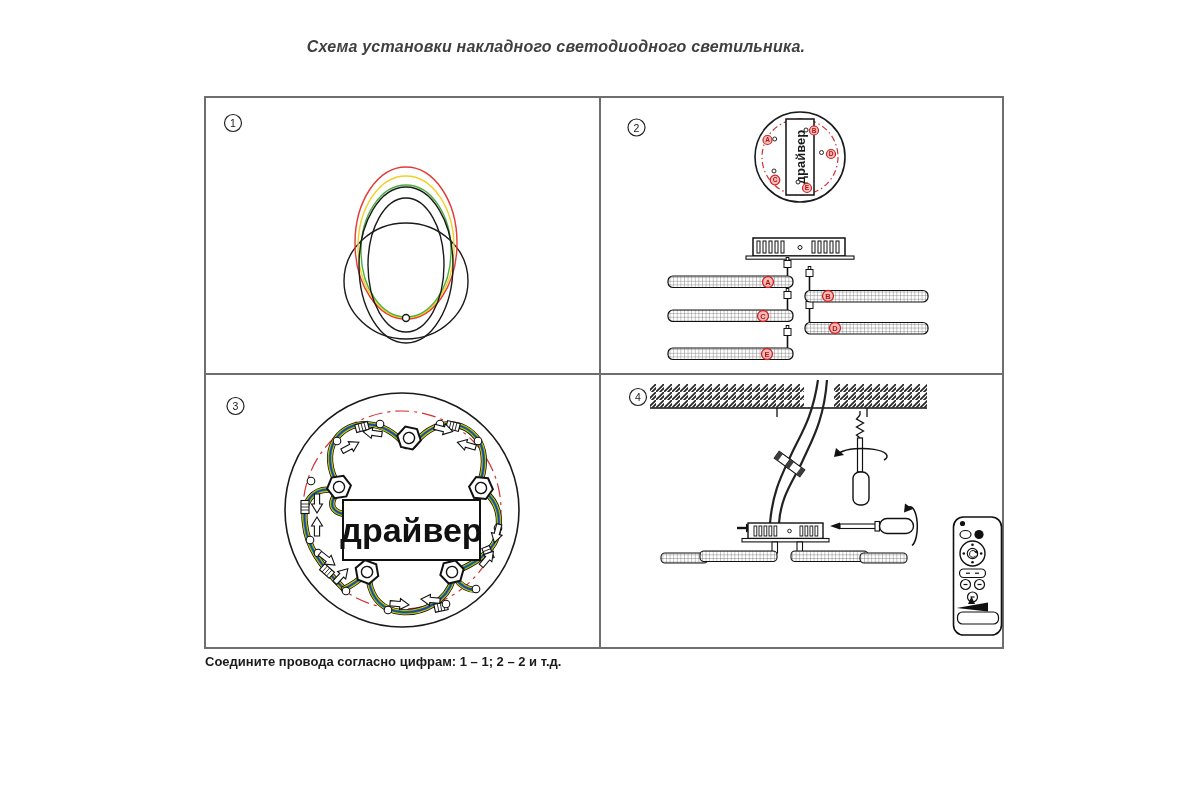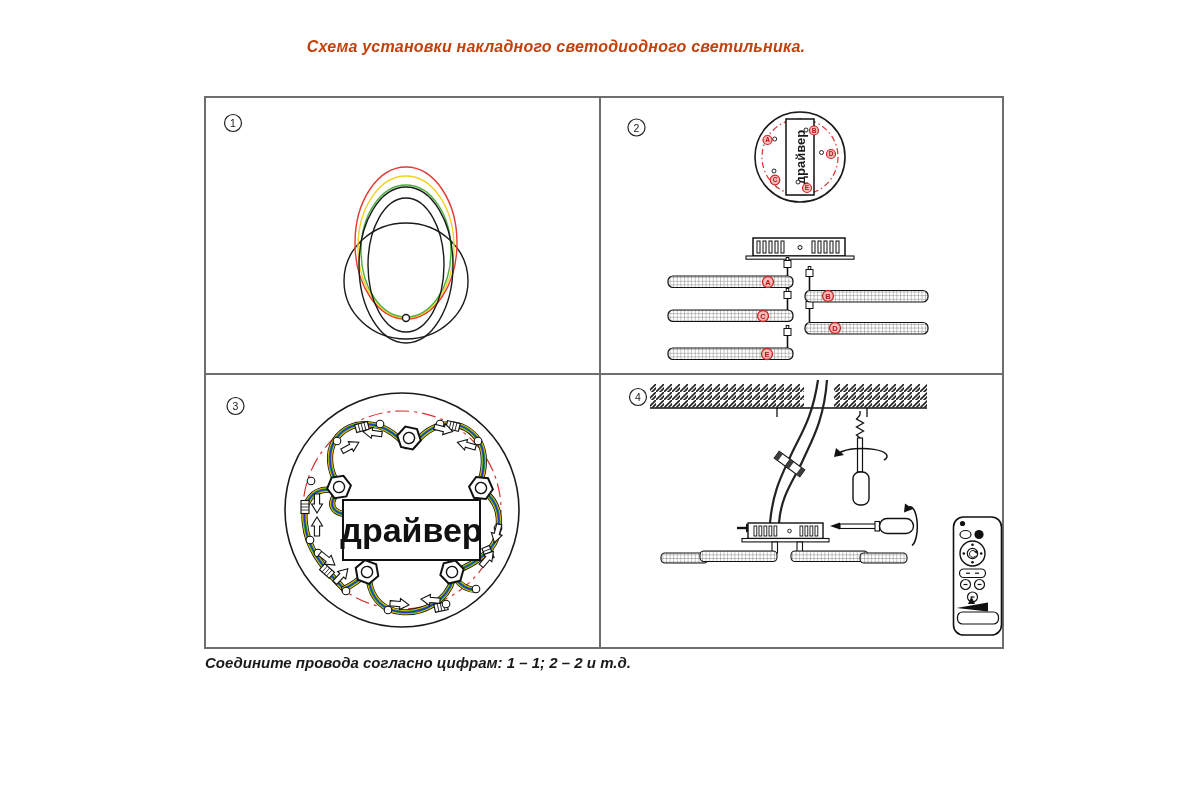--- a/index.html
+++ b/index.html
@@ -1,21 +1,21 @@
 <!DOCTYPE html>
 <html><head>
 <meta charset="utf-8">
 <style>
   html,body{margin:0;padding:0;background:#fff;}
   .page{position:relative;width:1200px;height:800px;background:#ffffff;overflow:hidden;
         font-family:"Liberation Sans", sans-serif;}
   .title{position:absolute;top:38px;left:0;width:1112px;text-align:center;
-         font-size:16px;font-weight:bold;font-style:italic;color:#c2410c;letter-spacing:0.2px;}
-  .caption{position:absolute;top:654px;left:205px;font-size:15px;font-weight:bold;
-           font-style:italic;color:#1a1a1a;}
+         font-size:16px;font-weight:bold;font-style:italic;color:#404040;letter-spacing:0.2px;}
+  .caption{position:absolute;top:654px;left:205px;font-size:13px;font-weight:bold;
+           color:#1a1a1a;}
   svg{position:absolute;top:0;left:0;}
   .frame{stroke:#6e6e6e;stroke-width:2;fill:none;}
   .w-blk{stroke:#141414;stroke-width:6.2;fill:none;stroke-linecap:round;}
   .w-yel{stroke:#f2c300;stroke-width:4.6;fill:none;stroke-linecap:round;}
   .w-grn{stroke:#2fae2f;stroke-width:3;fill:none;stroke-linecap:round;}
   .w-blu{stroke:#2635cf;stroke-width:1.5;fill:none;stroke-linecap:round;}
   .badge-txt{font-size:10.5px;fill:#1a1a1a;text-anchor:middle;font-family:"Liberation Sans",sans-serif;}
   .conn-txt{fill:#b31515;font-weight:bold;text-anchor:middle;font-family:"Liberation Sans",sans-serif;}
   .drv-sm{font-size:13px;fill:#1a1a1a;text-anchor:middle;font-weight:bold;font-family:"Liberation Sans",sans-serif;}
   .drv-lg{font-size:34px;fill:#111;text-anchor:middle;font-weight:bold;font-family:"Liberation Sans",sans-serif;}

